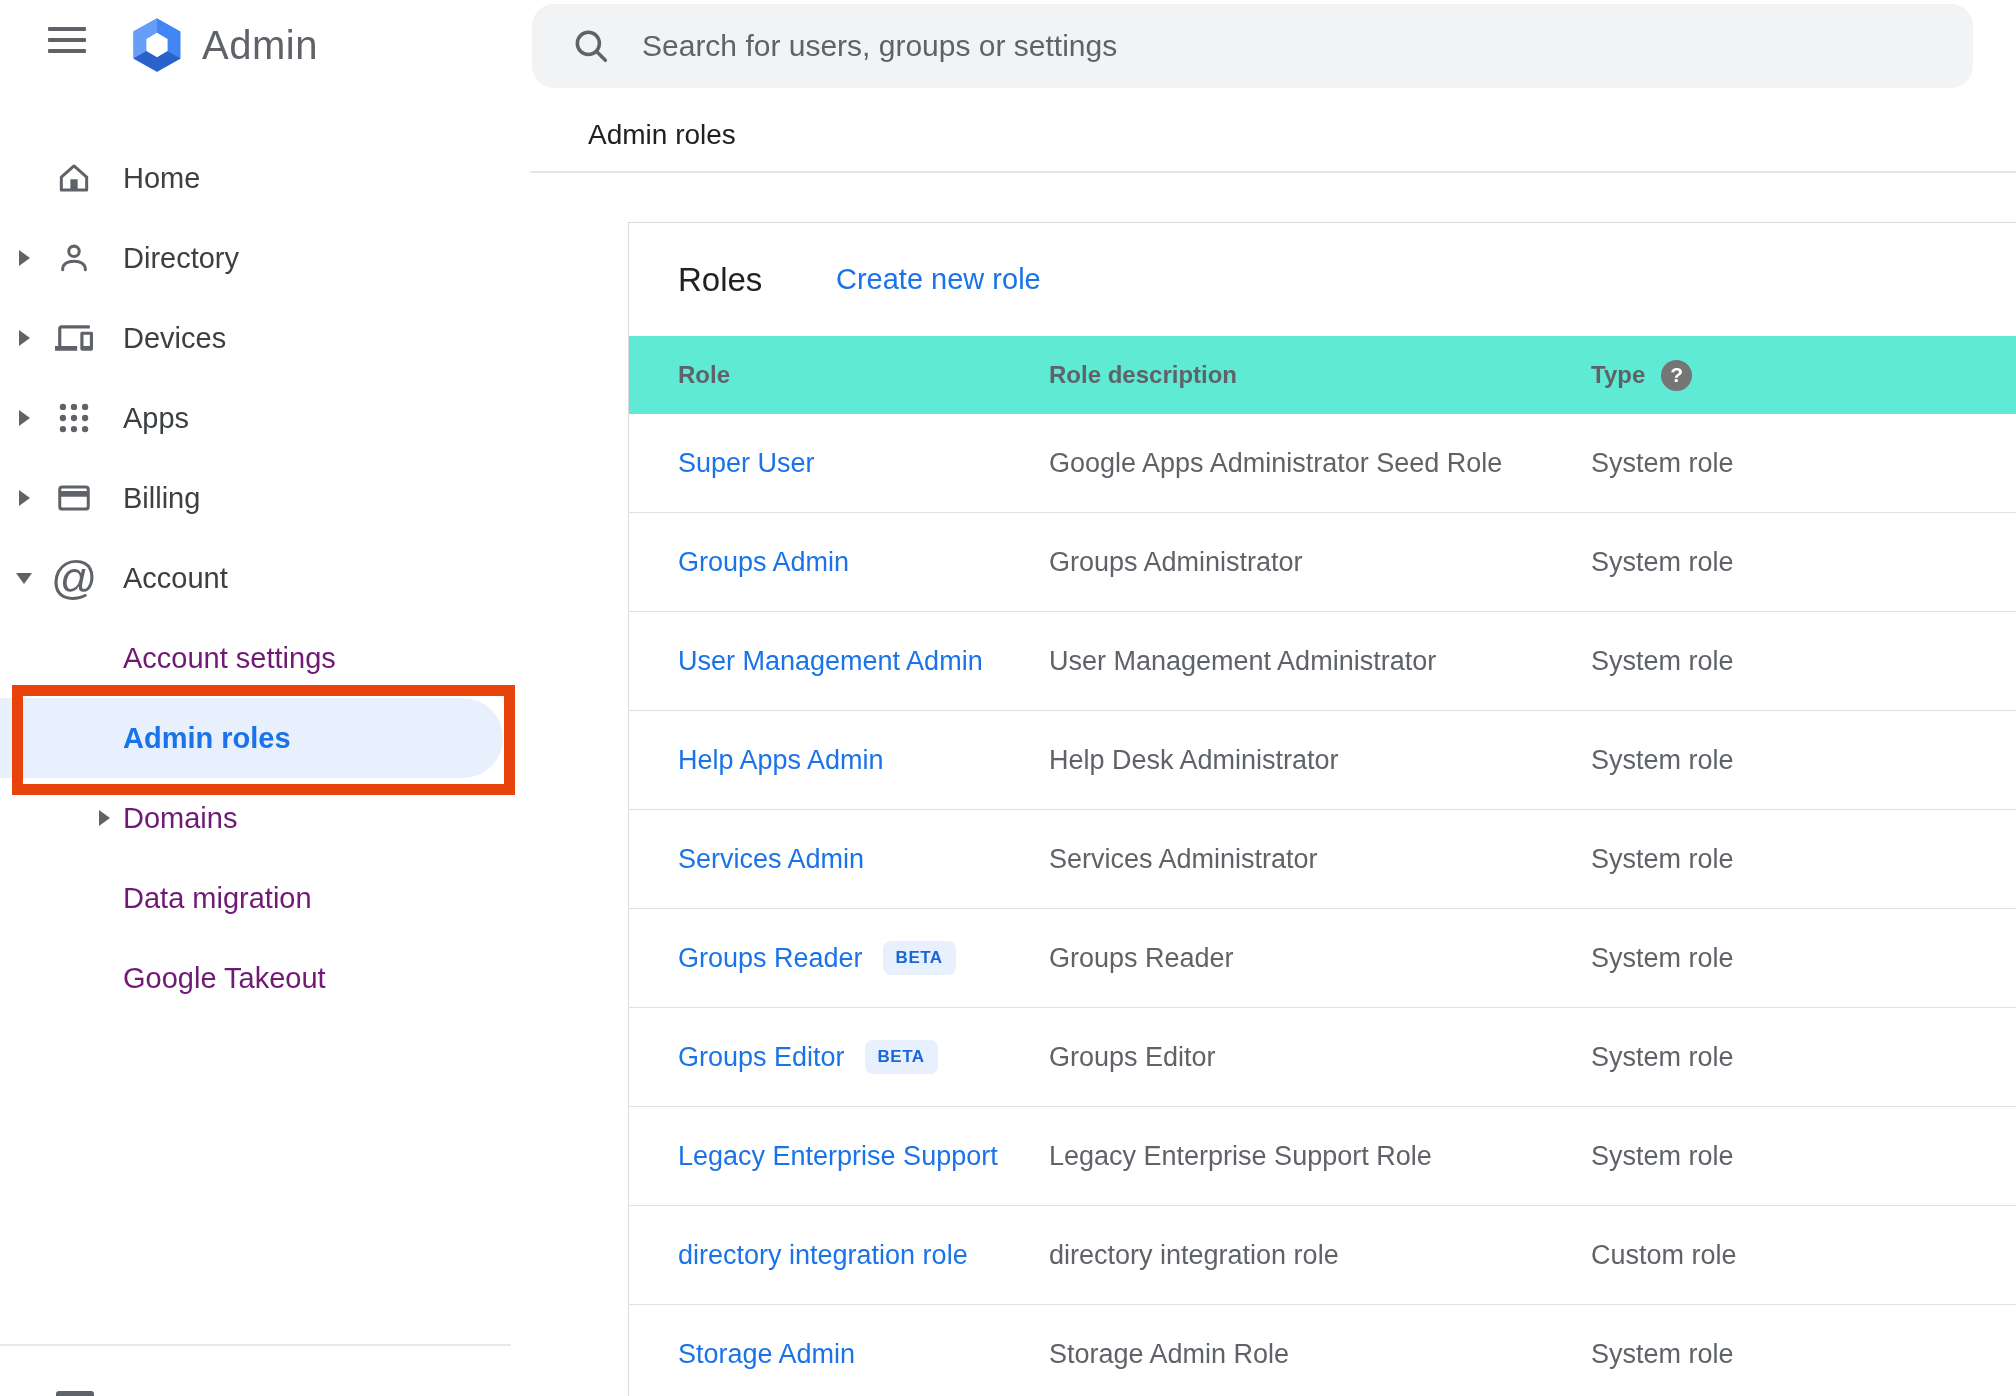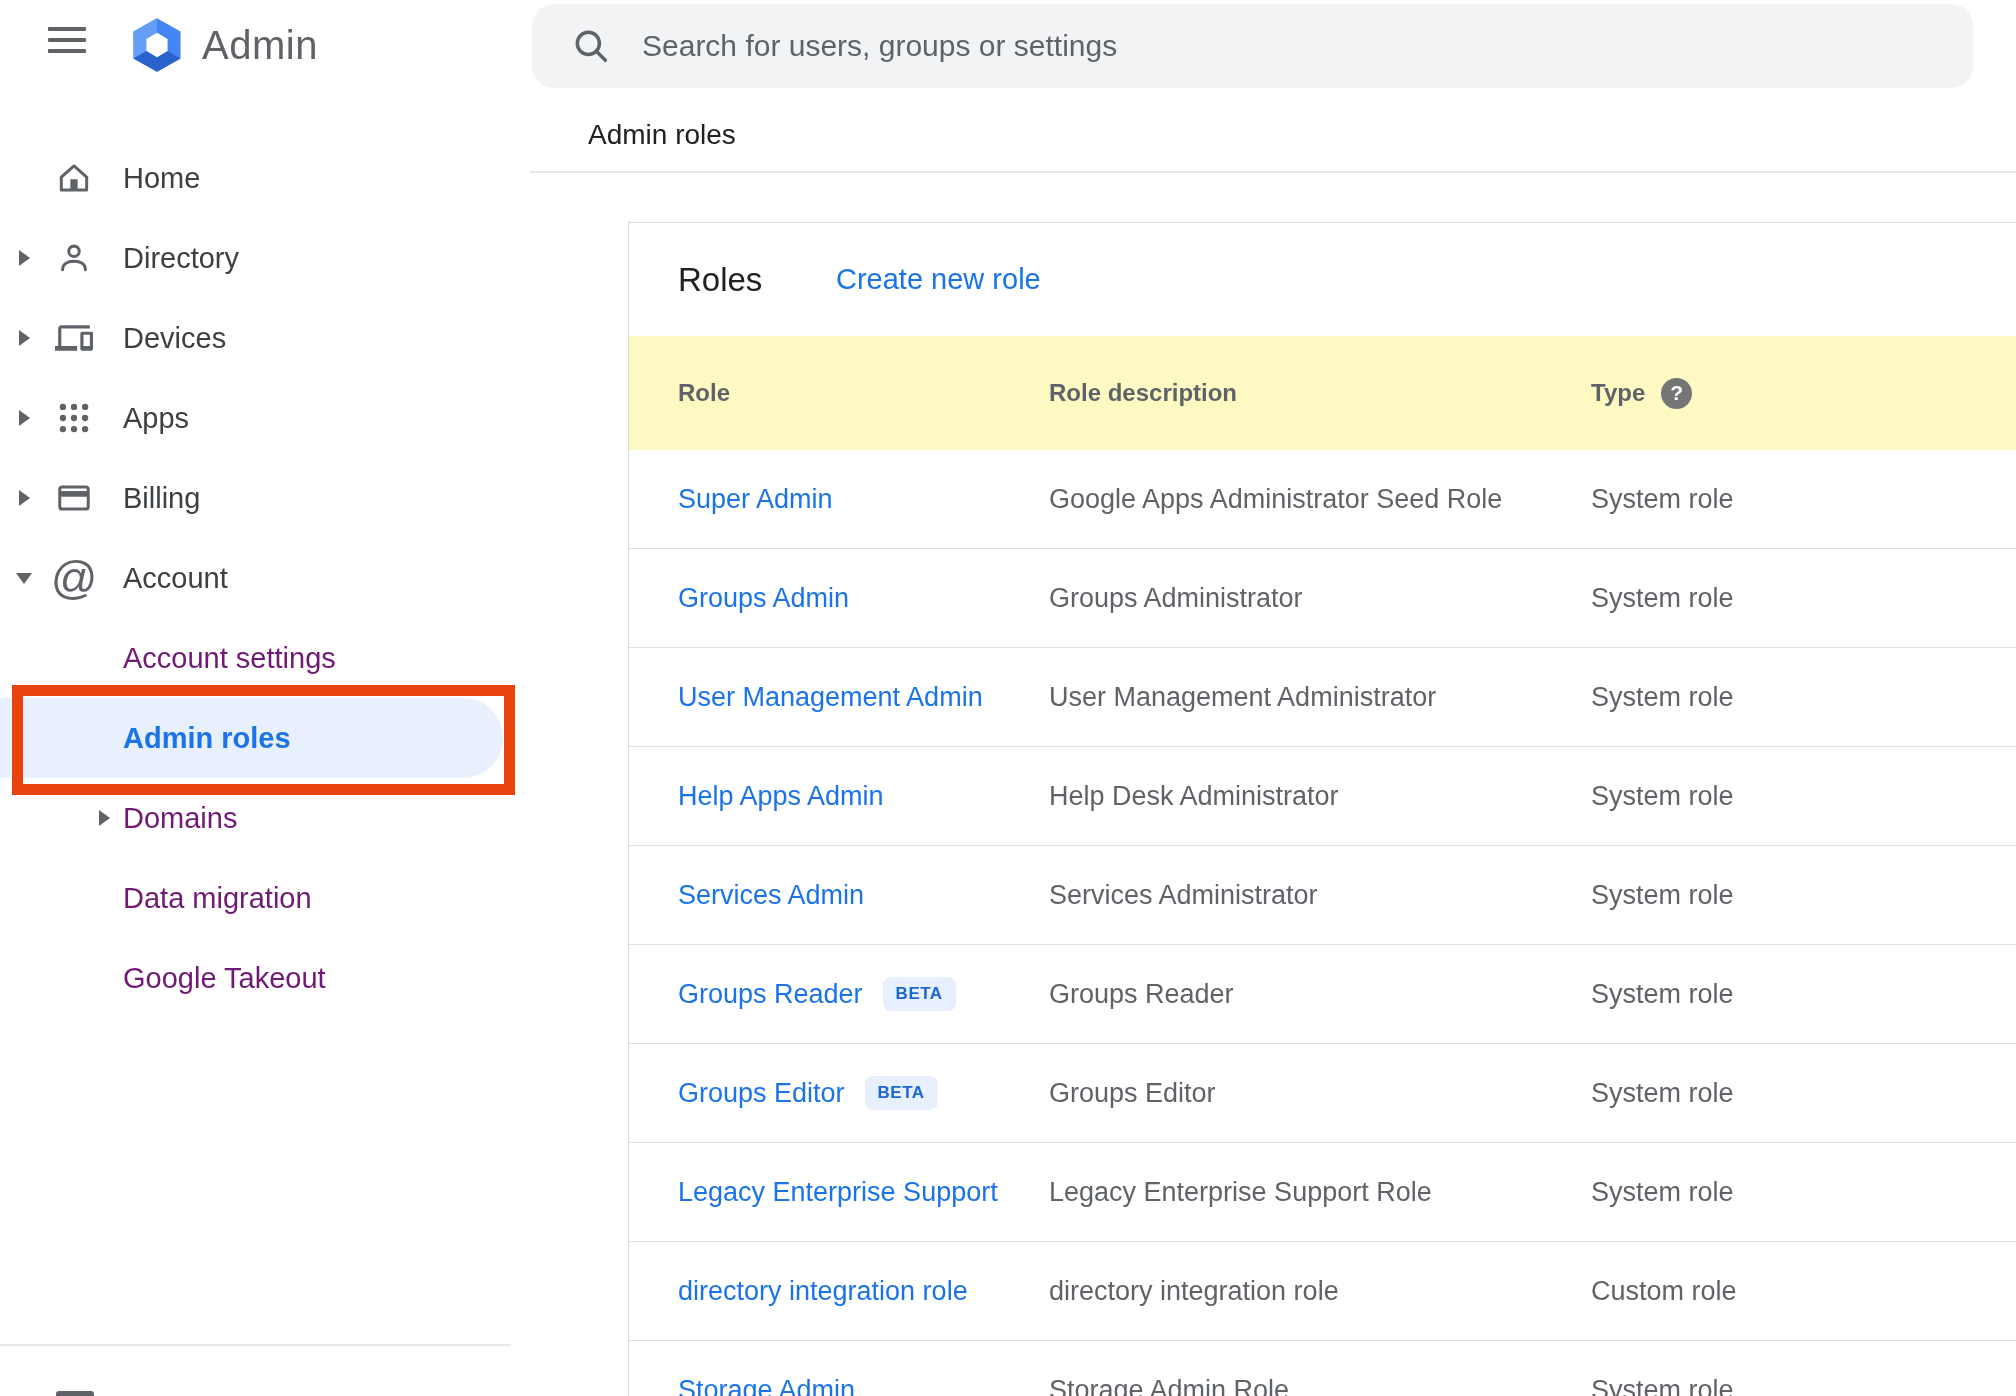--- a/index.html
+++ b/index.html
@@ -54,21 +54,21 @@
     background:#5f6368;border-radius:3px 3px 0 0;}
 
   
   .card{position:absolute;left:628px;top:222px;width:1389px;height:1180px;
     background:#fff;border:1px solid #dadce0;box-sizing:border-box;}
   .card-titlerow{position:relative;height:113px;}
   .card-title{position:absolute;left:49px;top:0;height:113px;display:flex;align-items:center;
     font-size:33px;font-weight:500;color:#202124;}
   .create-link{position:absolute;left:207px;top:0;height:113px;display:flex;align-items:center;
     font-size:29px;color:#1a73e8;cursor:pointer;}
-  .thead{position:relative;height:114px;background:#fef9c3;}
+  .thead{position:relative;height:78px;background:#5eead4;}
   .cell{position:absolute;top:0;height:100%;display:flex;align-items:center;}
   .c1{left:49px;}
   .c2{left:420px;}
   .c3{left:962px;}
   .thead .cell{font-size:24px;font-weight:bold;color:#5f6368;}
   .help-circle{width:31px;height:31px;border-radius:50%;background:#757575;margin-left:16px;
     display:flex;align-items:center;justify-content:center;
     color:#fff;font-size:21px;font-weight:bold;cursor:pointer;}
   .trow{position:relative;height:98px;border-bottom:1px solid #e0e0e0;}
   .role-link{font-size:27px;color:#1a73e8;cursor:pointer;}
@@ -214,21 +214,21 @@
       <div class="cell c1">Role</div>
       <div class="cell c2">Role description</div>
       <div class="cell c3">
         <span>Type</span>
         <span class="help-circle">?</span>
       </div>
     </div>
     <div>
         <div class="trow">
     <div class="cell c1">
-      <span class="role-link">Super Admin</span>
+      <span class="role-link">Super User</span>
 
     </div>
     <div class="cell c2 desc">Google Apps Administrator Seed Role</div>
     <div class="cell c3 type">System role</div>
   </div>
         <div class="trow">
     <div class="cell c1">
       <span class="role-link">Groups Admin</span>
 
     </div>

